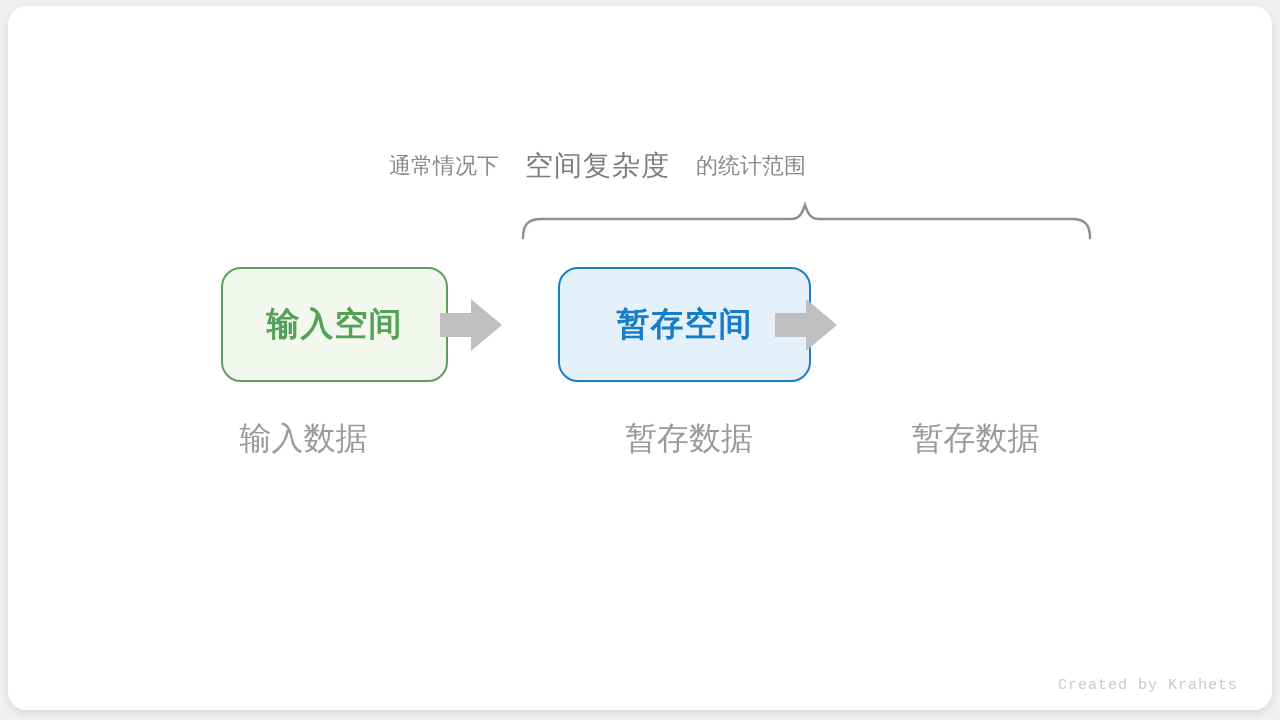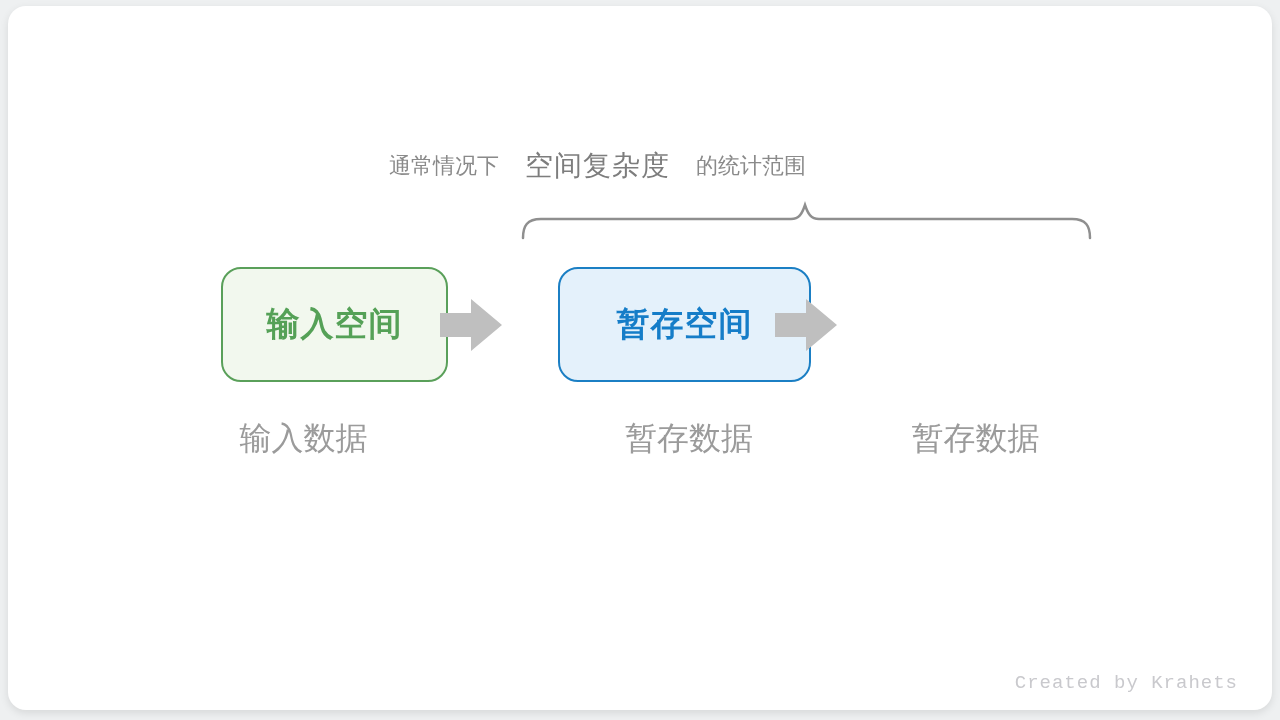--- a/index.html
+++ b/index.html
@@ -69,21 +69,21 @@
     line-height: 48px;
     white-space: nowrap;
   }
   .notes-input  { left: 190px; }
   .notes-buffer { left: 526px; text-align: right; }
   .notes-output { left: 862px; }
   .credit {
     position: absolute;
     right: 42px; bottom: 26px;
     font-family: "Liberation Mono", "DejaVu Sans Mono", monospace;
-    font-size: 19px;
+    font-size: 15px;
     letter-spacing: 1px;
     color: #c9c9cd;
   }
 </style>
 </head>
 <body>
 
 <div class="canvas">
   <div class="card"></div>
 

